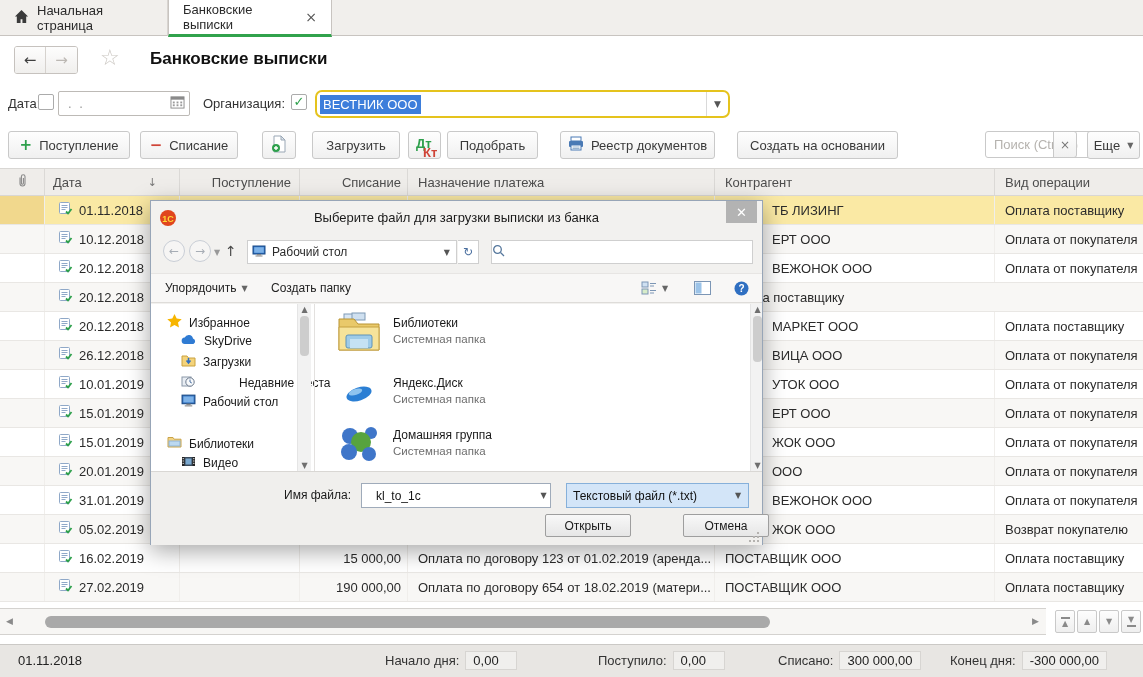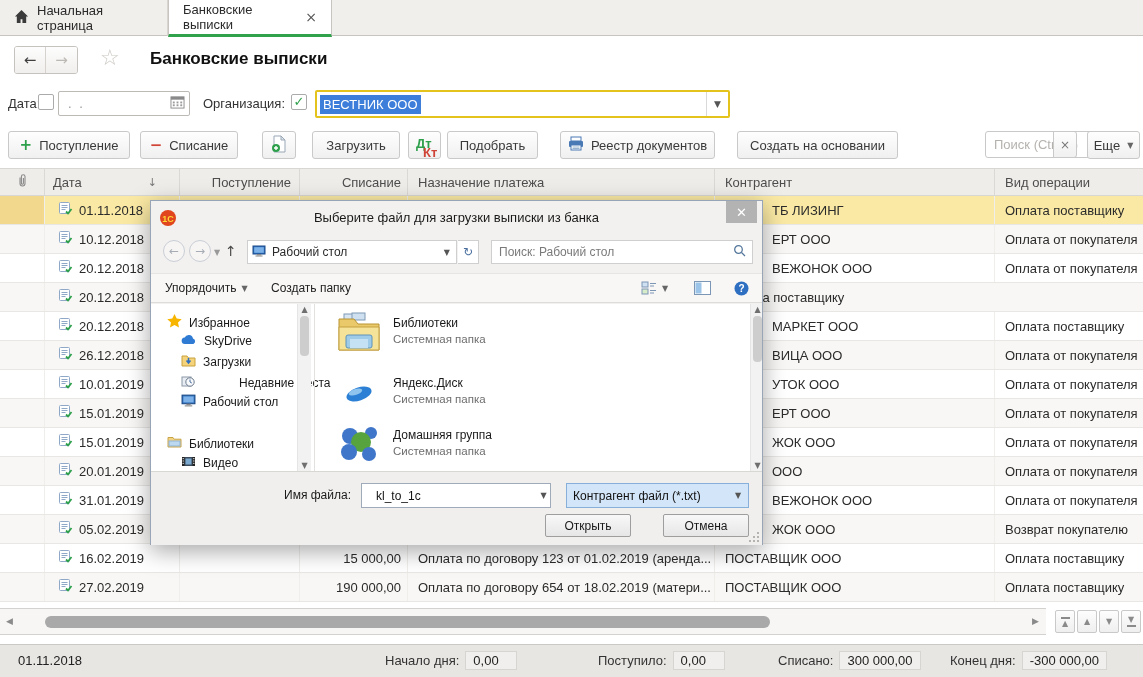--- a/index.html
+++ b/index.html
@@ -28,21 +28,21 @@
   .favstar{position:absolute;left:100px;top:8px;font-size:22px;color:#cbc7c2;}
   .pagetitle{position:absolute;left:150px;top:12px;font-size:17px;font-weight:bold;color:#111;}
 
   
   .filterrow{position:absolute;left:0;top:87px;width:1143px;height:38px;background:#fff;}
   .flabel{position:absolute;top:9px;color:#333;}
   .cbx{position:absolute;top:7px;width:16px;height:16px;background:#fff;border:1px solid #ababab;border-radius:2px;text-align:center;line-height:14px;font-size:13px;font-weight:bold;color:var(--green);}
   .dateinput{position:absolute;left:58px;top:4px;width:132px;height:25px;border:1px solid #bdbab6;border-radius:2px;background:#fff;display:flex;align-items:center;}
   .dateinput .ph{flex:1;color:#9a9a9a;padding-left:9px;letter-spacing:2px;}
   .dateinput .cal{width:24px;text-align:center;}
-  .orgfield{position:absolute;left:315px;top:3px;width:415px;height:28px;border:2px solid var(--gold);border-radius:2px;background:#fff;display:flex;align-items:center;}
+  .orgfield{position:absolute;left:315px;top:3px;width:415px;height:28px;border:2px solid var(--gold);border-radius:7px;background:#fff;display:flex;align-items:center;}
   .orgfield .val{margin-left:3px;background:var(--selblue);color:#fff;padding:2px 3px;}
   .orgfield .dd{margin-left:auto;width:22px;align-self:stretch;border-left:1px solid #d9d9d9;display:flex;align-items:center;justify-content:center;color:#555;font-size:9px;}
 
   
   .toolbar{position:absolute;left:0;top:129px;width:1143px;height:34px;background:#fff;}
   .tb{position:absolute;top:2px;height:28px;border:1px solid #c9c9c9;border-radius:3px;background:linear-gradient(#fefefe,#f0f0f0);display:flex;align-items:center;justify-content:center;gap:7px;color:#3a3a3a;cursor:default;}
   .tb .plus{color:var(--green);font-weight:bold;font-size:15px;}
   .tb .minus{color:var(--red);font-weight:bold;font-size:15px;}
   .dtkt{position:relative;width:100%;height:100%;}
   .dtkt span{position:absolute;font-size:13px;font-weight:bold;line-height:1;}
@@ -122,21 +122,21 @@
   .fileitem .ftype{position:absolute;left:78px;top:25px;color:#6e6e6e;font-size:11.5px;}
   .files-scroll{left:599px;}
   .dlg-footer{position:absolute;left:0;top:270px;width:100%;height:74px;background:#f0efed;border-top:1px solid #d9d7d4;}
   .fn-label{position:absolute;left:60px;top:16px;width:140px;text-align:right;color:#1a1a1a;}
   .fn-combo{position:absolute;left:210px;top:11px;width:190px;height:25px;background:#fff;border:1px solid #9fabba;display:flex;align-items:center;padding-left:8px;}
   .fn-combo input{flex:1;border:none;outline:none;font:inherit;padding:0 6px;background:transparent;color:#111;}
   .combo-dd{width:20px;text-align:center;color:#555;font-size:8px;}
   .ft-combo{position:absolute;left:415px;top:11px;width:183px;height:25px;background:#d3e5f8;border:1px solid #86b0da;display:flex;align-items:center;}
   .ft-combo .txt{flex:1;padding:0 6px;color:#111;white-space:nowrap;overflow:hidden;}
   .dlg-btn{position:absolute;top:42px;width:86px;height:23px;border:1px solid #9e9e9e;border-radius:2px;background:linear-gradient(#f8f8f8,#e6e6e6);display:flex;align-items:center;justify-content:center;color:#1a1a1a;}
-  .btn-open{left:394px;text-align:center;} .btn-cancel{left:512px;}
+  .btn-open{left:394px;text-align:center;} .btn-cancel{left:532px;}
   .grip{position:absolute;right:3px;bottom:3px;width:10px;height:10px;}
   .grip i{position:absolute;width:2px;height:2px;background:#b5b3b0;}
 </style>
 </head>
 <body>
 
 <div class="tabbar">
   <div class="tab tab-home">
     <span><svg width="15" height="15" viewBox="0 0 16 16">
           <path d="M8 1L1 8h2v7h4v-4h2v4h4V8h2z" fill="#3b3b3b"></path>
@@ -715,21 +715,20 @@
             <rect x="1" y="1" width="12" height="8" fill="#2d6fc0" stroke="#1b4a85"></rect>
             <rect x="2.2" y="2.2" width="9.6" height="5.6" fill="#7db2e8"></rect>
             <rect x="5" y="9" width="4" height="1.4" fill="#888"></rect>
             <rect x="3.5" y="10.4" width="7" height="1.2" fill="#999"></rect>
           </svg></span>
       <span>Рабочий стол</span>
       <span class="dd glyph">▼</span>
     </div>
     <span class="refreshbtn glyph">↻</span>
     <div class="dlgsearch">
-      <input placeholder="Поиск: Рабочий стол" style="">
       <span class="mag"><svg width="13" height="13" viewBox="0 0 13 13">
             <circle cx="5.5" cy="5.5" r="3.8" fill="none" stroke="#55779c" stroke-width="1.3"></circle>
             <line x1="8.5" y1="8.5" x2="12" y2="12" stroke="#55779c" stroke-width="1.3"></line>
           </svg></span>
     </div>
   </div>
   <div class="dlg-cmd">
     <span class="cmditem" style="left:14px">
         <span>Упорядочить</span>
         <span class="caret glyph">▼</span>
@@ -874,21 +873,21 @@
         <span class="dn glyph">▼</span>
       </div>
   </div>
   <div class="dlg-footer">
     <span class="fn-label">Имя файла:</span>
     <div class="fn-combo">
       <input value="kl_to_1c" style="">
       <span class="combo-dd glyph">▼</span>
     </div>
     <div class="ft-combo">
-      <span class="txt">Контрагент файл (*.txt)</span>
+      <span class="txt">Текстовый файл (*.txt)</span>
       <span class="combo-dd glyph">▼</span>
     </div>
     <div class="dlg-btn btn-open">
         <span>Открыть</span>
       </div>
     <div class="dlg-btn btn-cancel">
         <span>Отмена</span>
       </div>
     <div class="grip">
         <i style="right:0;bottom:0"></i>

